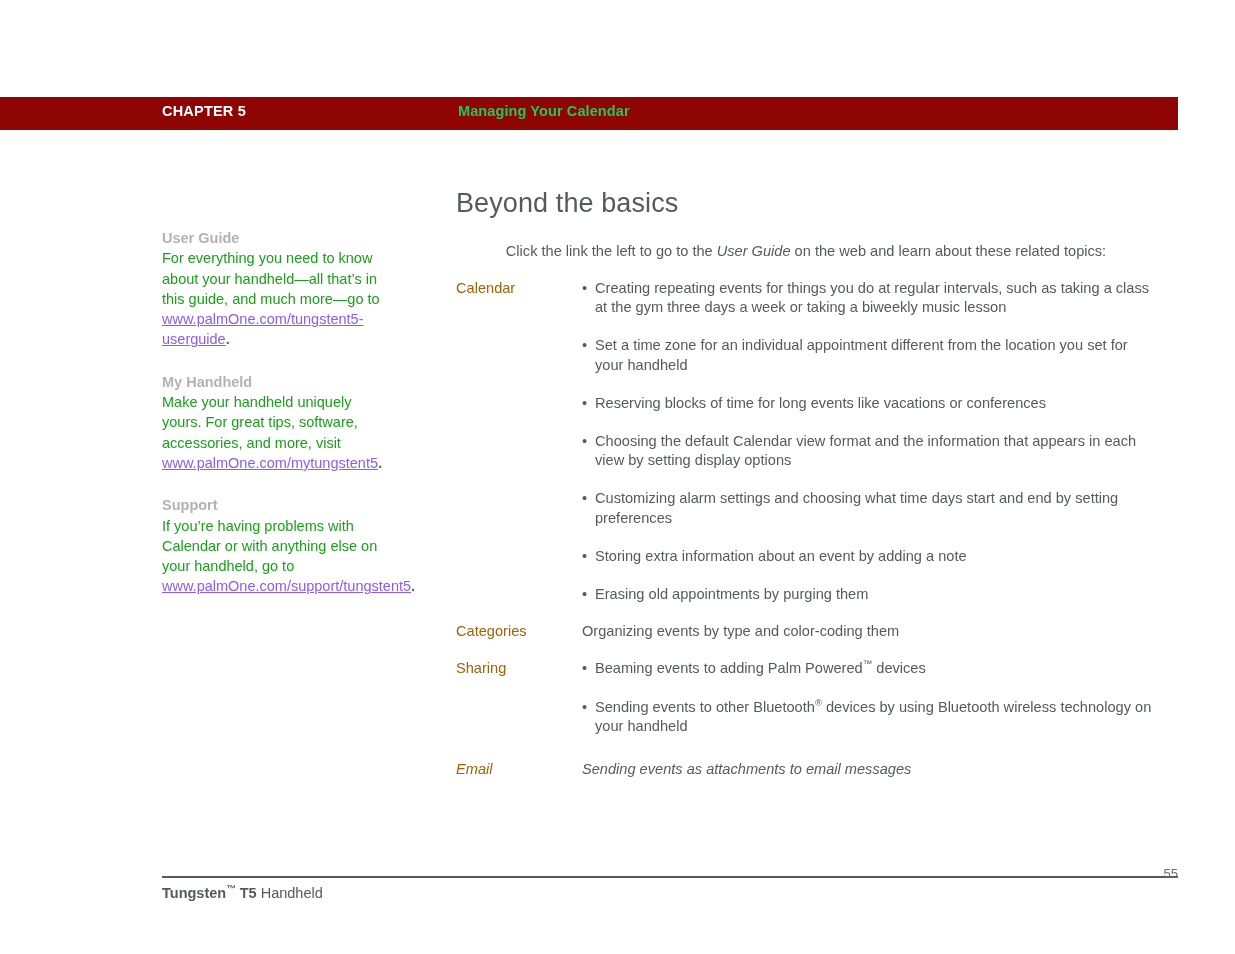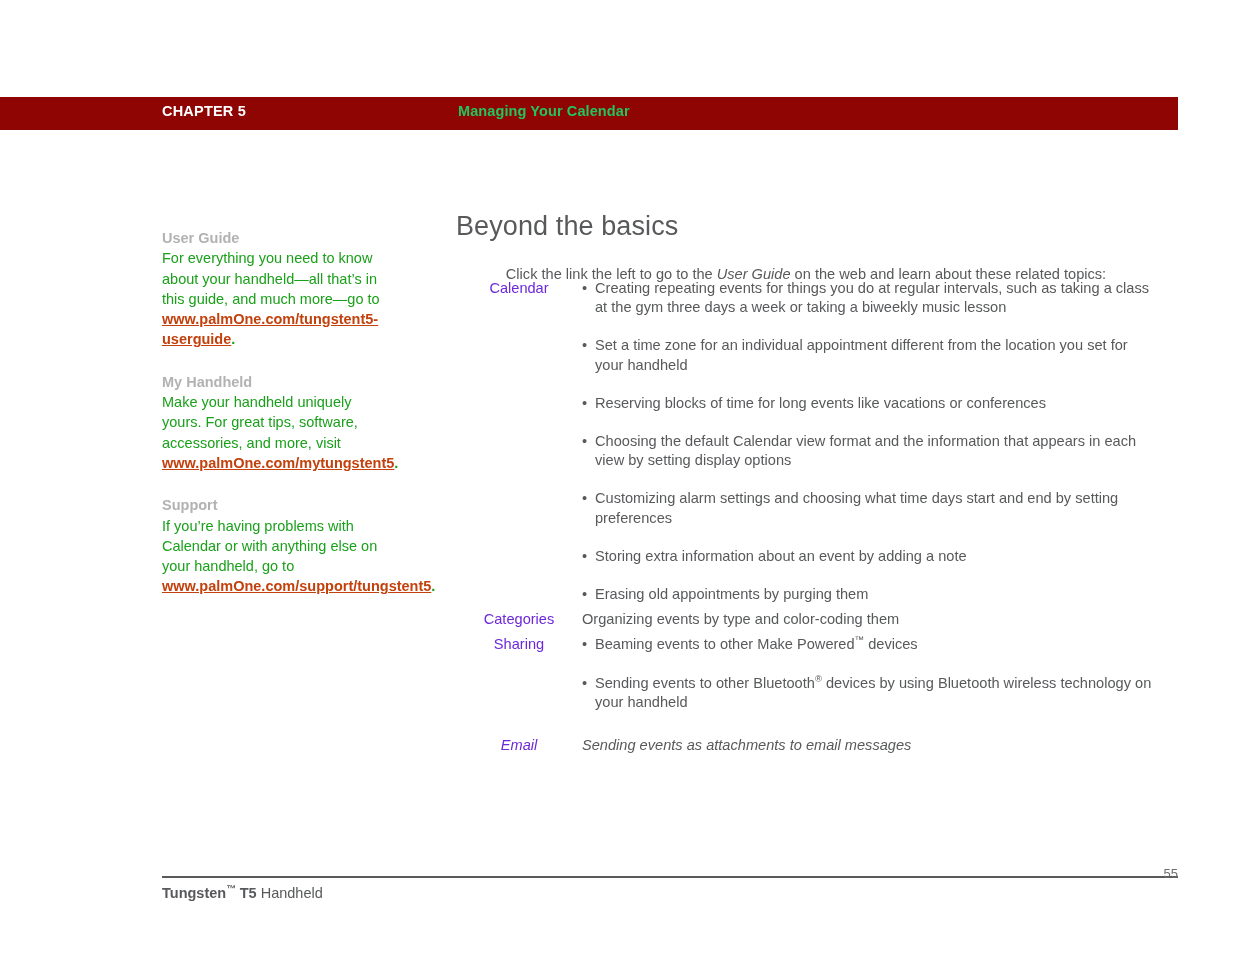--- a/index.html
+++ b/index.html
@@ -58,37 +58,36 @@
     line-height: 20.3px;
     margin: 0;
   }
   .side-block .side-body {
     font-size: 14.5px;
     color: #1aa01a;
     line-height: 20.3px;
     margin: 0;
   }
   .side-block .side-link {
-    font-weight: bold;
-    color: #c2410c;
+    font-weight: normal;
+    color: #8b5cf6;
     text-decoration: underline;
     cursor: pointer;
   }
   .side-block .side-period {
     color: #1aa01a;
     font-weight: bold;
   }
 
   
   .main {
     position: absolute;
     left: 456px;
     top: 186px;
     width: 700px;
-    margin-top: 23px;
   }
   .page-heading {
     font-size: 27px;
     font-weight: normal;
     color: #58595b;
     margin: 0;
     line-height: 34px;
     letter-spacing: 0.1px;
   }
   .intro {
@@ -108,23 +107,22 @@
     width: 700px;
   }
   .topic-row {
     display: flex;
     align-items: flex-start;
   }
   .topic-label {
     width: 126px;
     flex: 0 0 126px;
     font-size: 14.6px;
-    color: #6d28d9;
+    color: #a16207;
     line-height: 19.2px;
-    text-align: center;
   }
   .topic-content {
     flex: 1 1 auto;
     font-size: 14.6px;
     color: #58595b;
     line-height: 19.2px;
   }
   .topic-content .plain-item {
     margin: 0;
     padding: 0;
@@ -142,21 +140,21 @@
     font-size: 14.6px;
     line-height: 19.2px;
     color: #58595b;
   }
   .sup {
     font-size: 9.5px;
     vertical-align: super;
     line-height: 0;
   }
 
-  .row-gap-14 { margin-top: 6px; }
+  .row-gap-14 { margin-top: 18px; }
   .row-gap-24 { margin-top: 24px; font-style: italic; }
 
   
   .footer-rule {
     position: absolute;
     left: 162px;
     top: 876px;
     width: 1016px;
     height: 1.6px;
     background: #58595b;
@@ -270,21 +268,21 @@
     </div>
   </div>
 
 
   <div class="topic-row row-gap-14">
     <div class="topic-label">Sharing</div>
     <div class="topic-content">
 
       <p class="bullet-item">
         <span class="dot">•</span>
-        <span>Beaming events to other Make Powered</span><span class="sup">™</span><span>  devices</span>
+        <span>Beaming events to adding Palm Powered</span><span class="sup">™</span><span>  devices</span>
       </p>
 
       <p class="bullet-item">
         <span class="dot">•</span>
         <span>Sending events to other Bluetooth</span><span class="sup">®</span><span> devices by using Bluetooth wireless technology on your handheld</span>
       </p>
 
     </div>
   </div>
 

